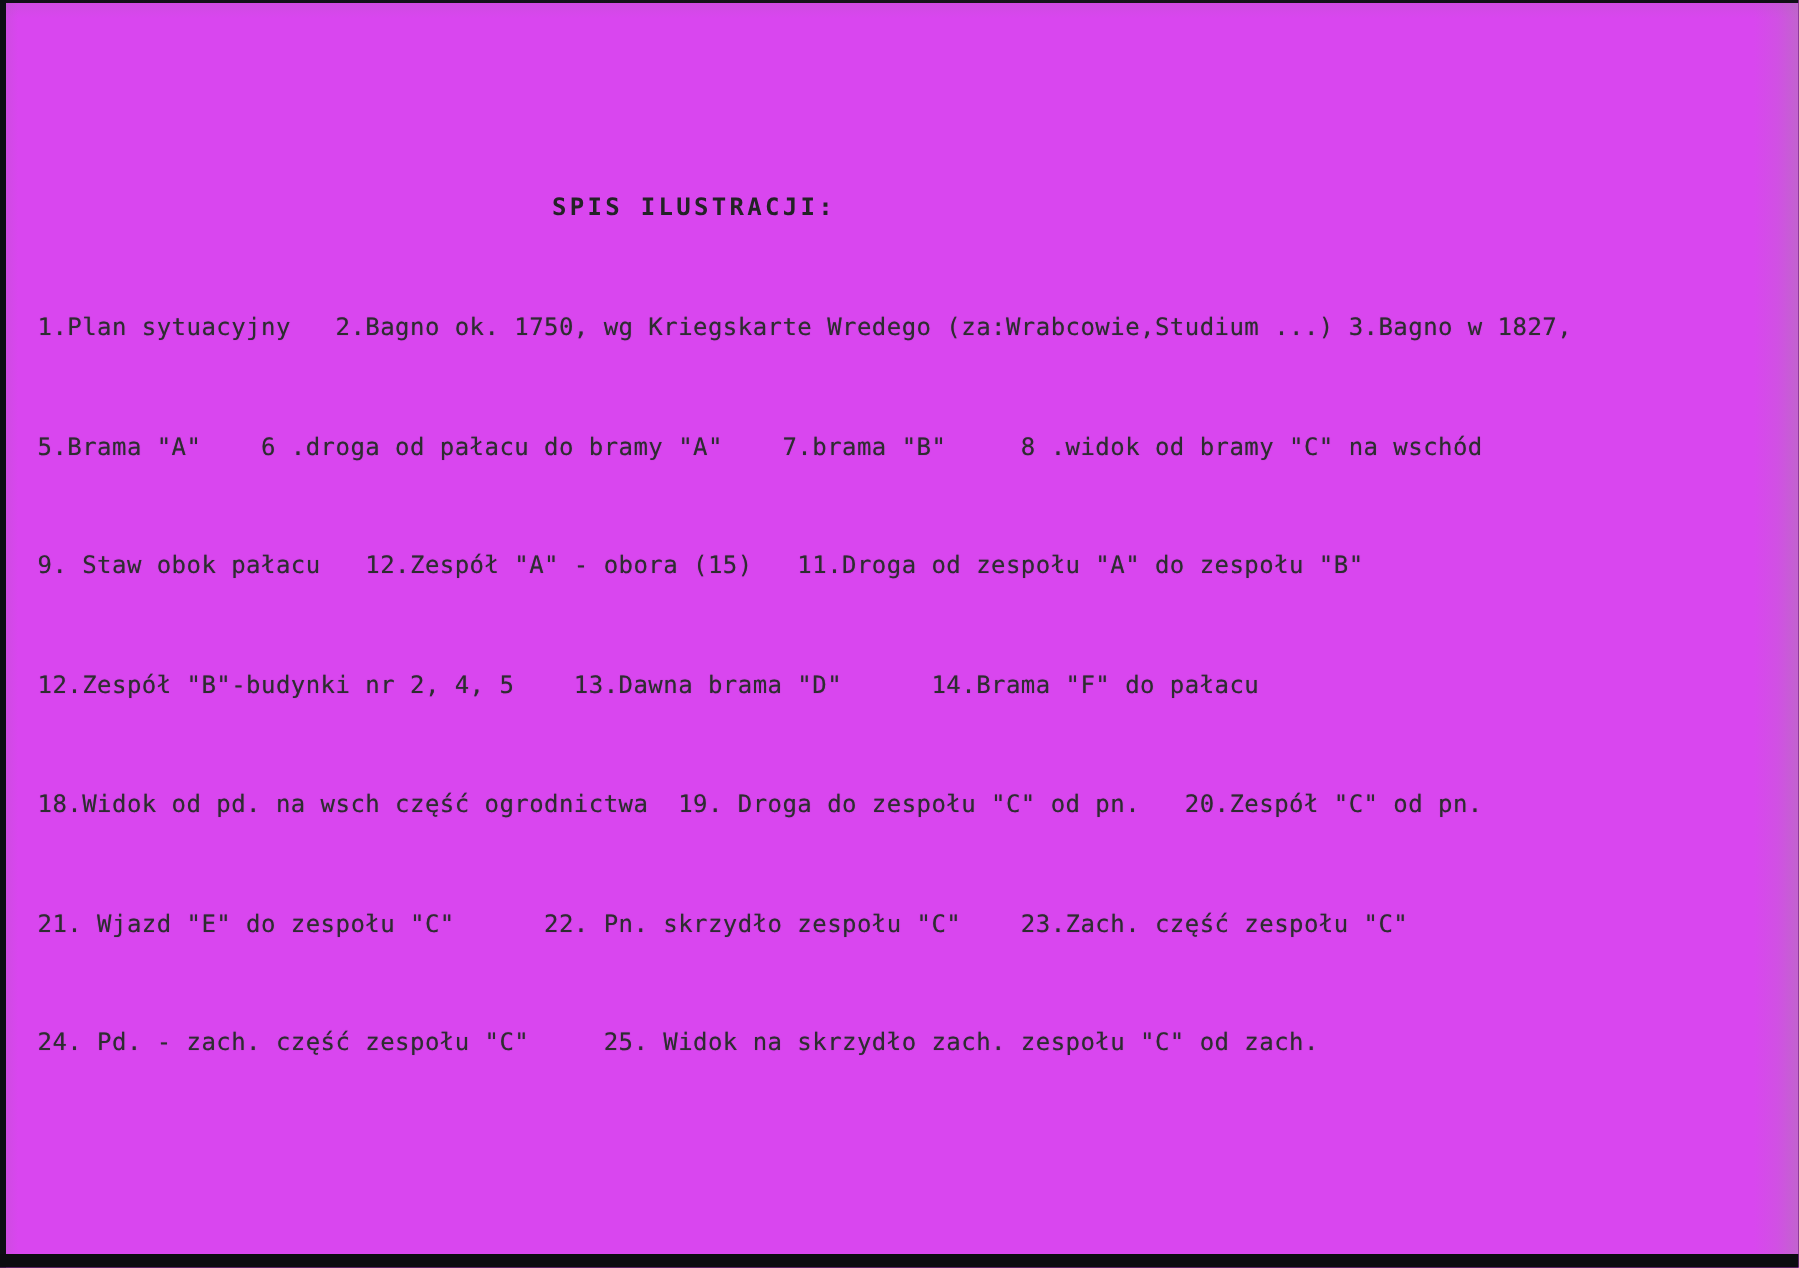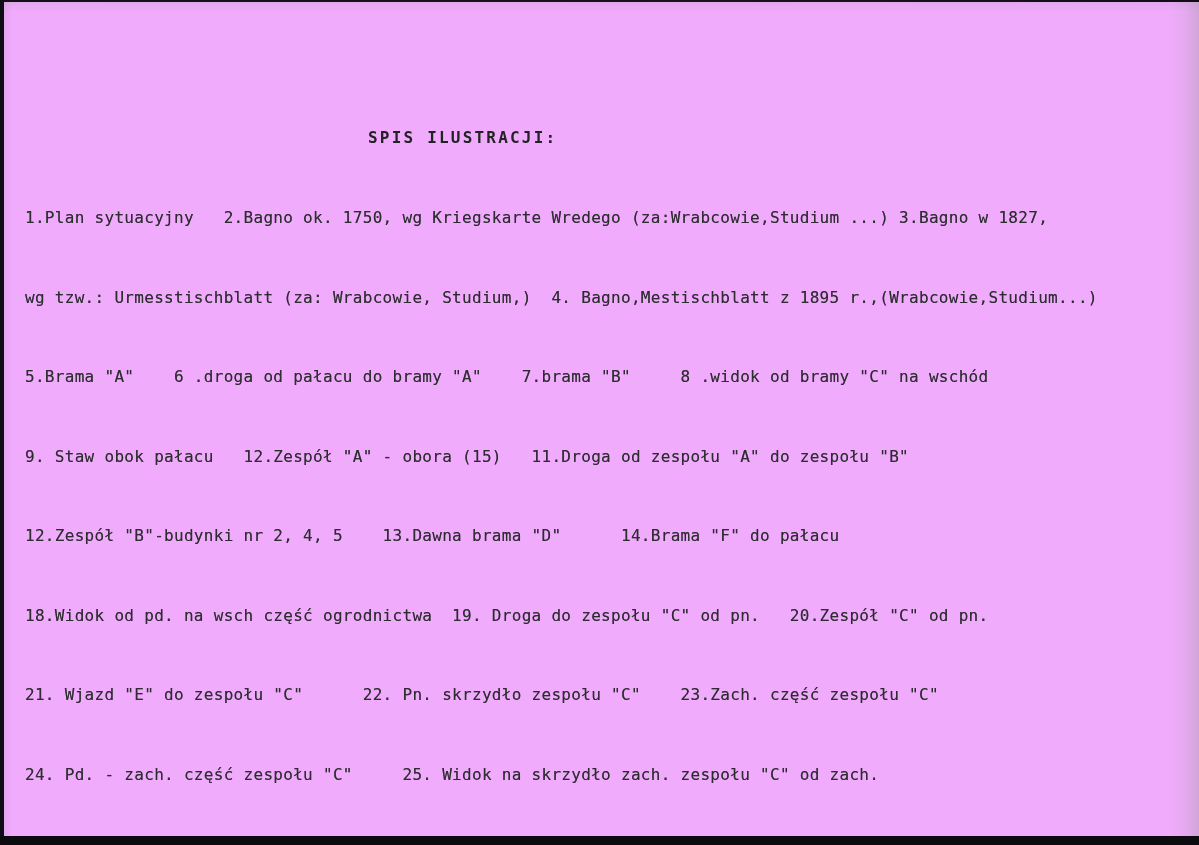--- a/index.html
+++ b/index.html
@@ -13,21 +13,21 @@
     overflow: hidden;
     background: #0e0e12;
     font-family: "DejaVu Sans Mono", "Liberation Mono", monospace;
   }
   .scan-page {
     position: absolute;
     left: 4px;
     top: 2px;
     right: 0;
     bottom: 9px;
-    background: #f0abfc;
+    background: #d946ef;
     text-decoration: underline;
   }
   
   .scan-page::after {
     content: "";
     position: absolute;
     inset: 0;
     pointer-events: none;
     background:
       linear-gradient(to left, rgba(150,155,145,0.35) 0px, rgba(150,155,145,0.12) 14px, rgba(150,155,145,0) 30px),
@@ -90,21 +90,20 @@
 </style>
 </head>
 <body>
 
 <div class="scan-page">
 
   <div class="doc-title">SPIS ILUSTRACJI:</div>
 
   <div class="text-block">
     <div class="line"><span>1.Plan sytuacyjny   2.Bagno ok. 1750, wg Kriegskarte Wredego (za:Wrabcowie,Studium ...) 3.Bagno w 1827,</span></div>
-    <div class="line"><span>wg tzw.: Urmesstischblatt (za: Wrabcowie, Studium,)  4. Bagno,Mestischblatt z 1895 r.,(Wrabcowie,Studium...)</span></div>
     <div class="line"><span>5.Brama "A"    6 .droga od pałacu do bramy "A"    7.brama "B"     8 .widok od bramy "C" na wschód</span></div>
     <div class="line"><span>9. Staw obok pałacu   12.Zespół "A" - obora (15)   11.Droga od zespołu "A" do zespołu "B"</span></div>
     <div class="line"><span>12.Zespół "B"-budynki nr 2, 4, 5    13.Dawna brama "D"      14.Brama "F" do pałacu</span></div>
     <div class="line"><span>18.Widok od pd. na wsch część ogrodnictwa  19. Droga do zespołu "C" od pn.   20.Zespół "C" od pn.</span></div>
     <div class="line"><span>21. Wjazd "E" do zespołu "C"      22. Pn. skrzydło zespołu "C"    23.Zach. część zespołu "C"</span></div>
     <div class="line"><span>24. Pd. - zach. część zespołu "C"     25. Widok na skrzydło zach. zespołu "C" od zach.</span></div>
     
     
     
     

